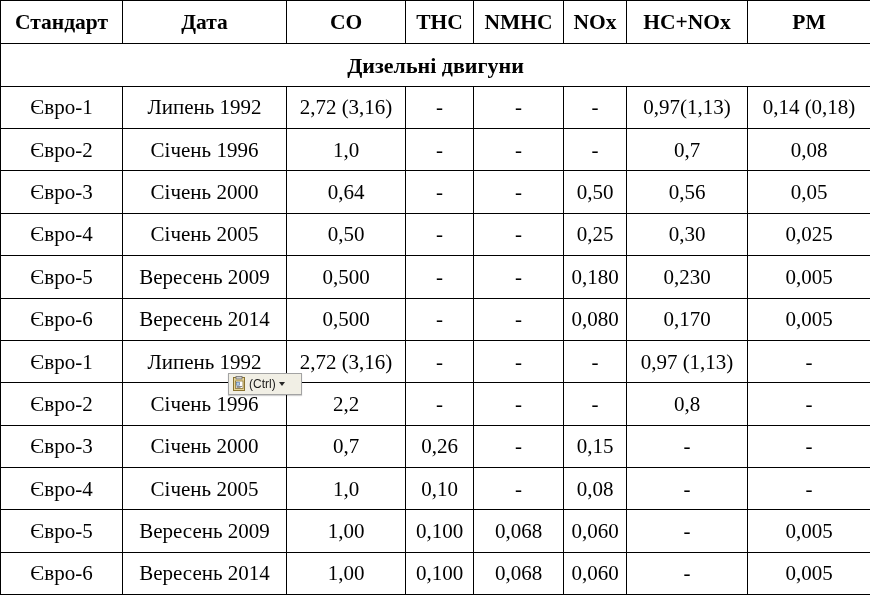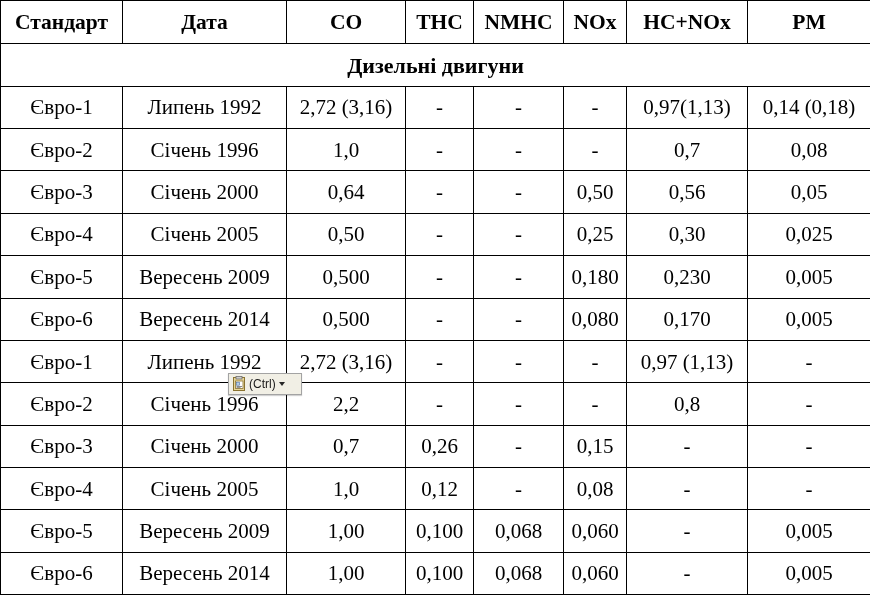--- a/index.html
+++ b/index.html
@@ -245,21 +245,21 @@
         <td>0,26</td>
         <td>-</td>
         <td>0,15</td>
         <td>-</td>
         <td>-</td>
       </tr>
       <tr class="data-row">
         <td>Євро-4</td>
         <td>Січень 2005</td>
         <td>1,0</td>
-        <td>0,12</td>
+        <td>0,10</td>
         <td>-</td>
         <td>0,08</td>
         <td>-</td>
         <td>-</td>
       </tr>
       <tr class="data-row">
         <td>Євро-5</td>
         <td>Вересень 2009</td>
         <td>1,00</td>
         <td>0,100</td>

